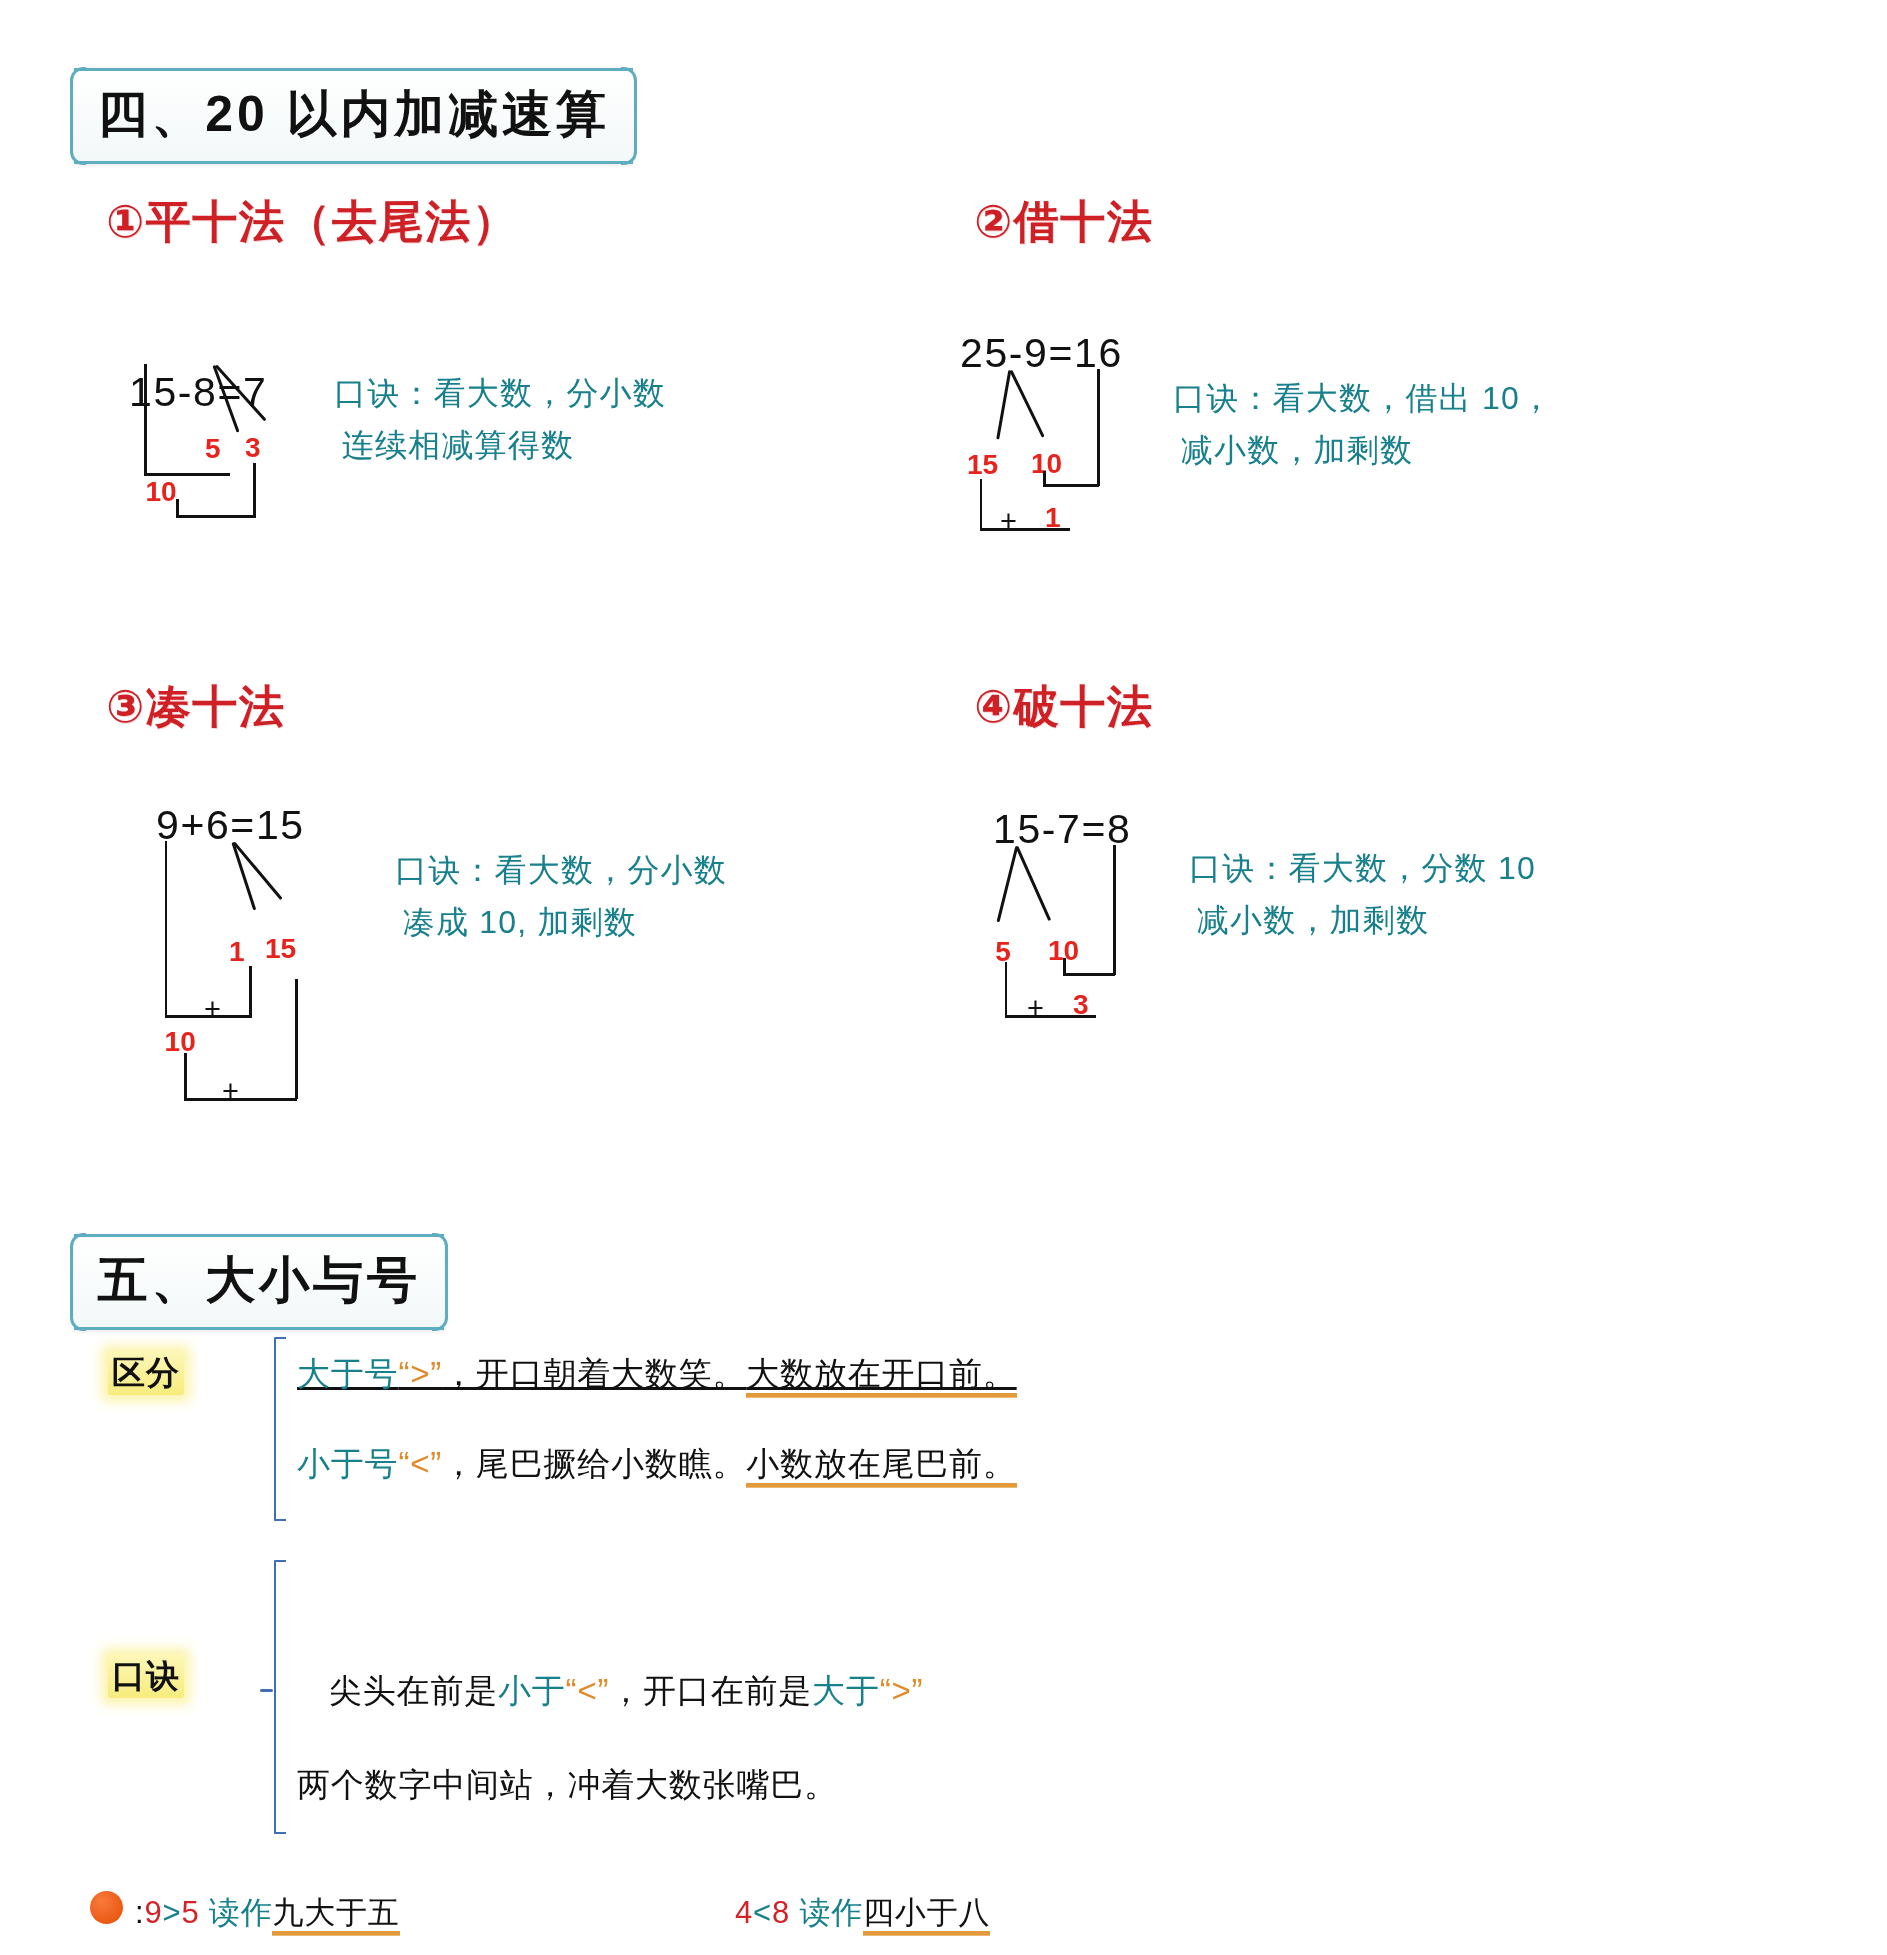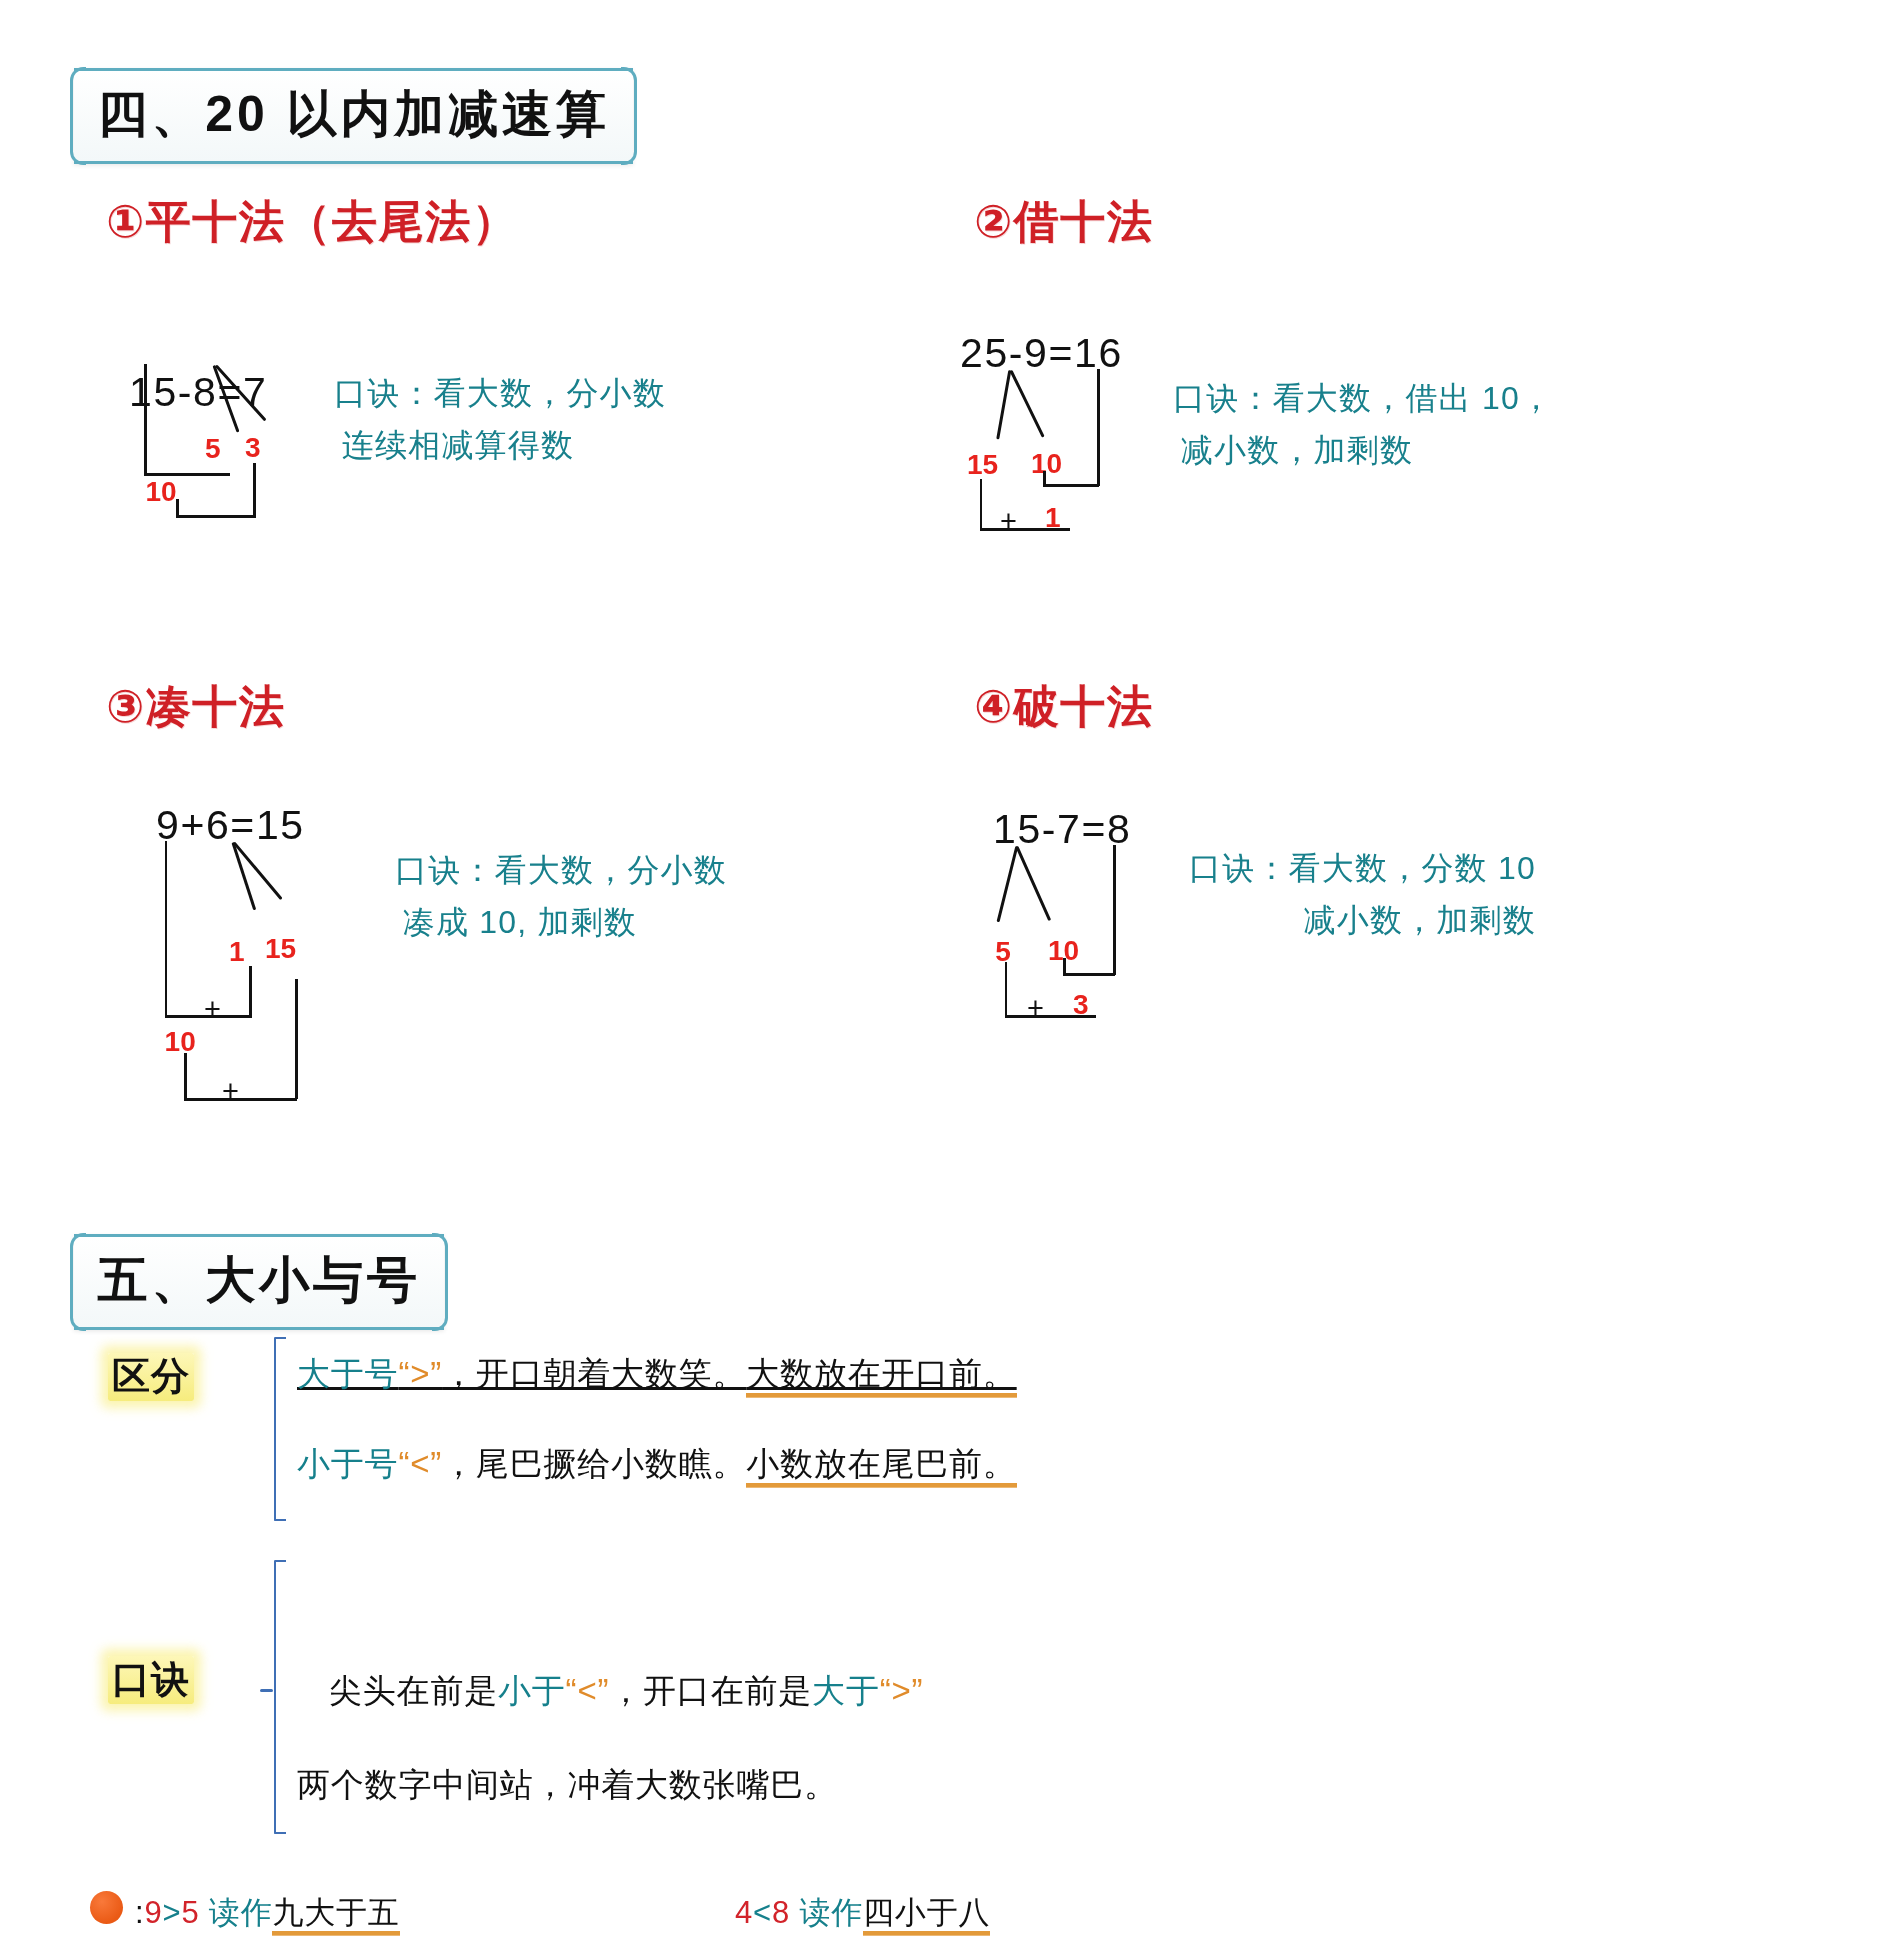--- a/index.html
+++ b/index.html
@@ -60,21 +60,21 @@
 
   
   .teal-block{position:absolute;color:#18808c;font-size:32px;line-height:1.62;letter-spacing:1.2px;white-space:nowrap;font-weight:500;}
 
   
   .hl{
     background:linear-gradient(#fdf7b8,#f6ec7d);
     padding:1.6px 3.9px 3.9px 3.9px;border-radius:2.3px;
     box-shadow:0 0 10.2px 6.3px rgba(250,240,150,.75);
   }
-  .tag{position:absolute;font-size:38px;font-weight:700;color:#111;letter-spacing:1.2px;white-space:nowrap;}
+  .tag{position:absolute;font-size:33px;font-weight:700;color:#111;letter-spacing:1.2px;white-space:nowrap;}
   .brace{position:absolute;border-left:2.7px solid #3f6fb5;border-top:2.7px solid #3f6fb5;border-bottom:2.7px solid #3f6fb5;width:10.2px;border-radius:1.6px 0 0 1.6px;}
   .brace-tick{position:absolute;height:2.7px;width:13.3px;background:#3f6fb5;border-radius:1.6px;}
   .line{position:absolute;font-size:33px;letter-spacing:0.8px;white-space:nowrap;color:#111;line-height:1;}
   .c-teal{color:#16808c;}
   .c-orange{color:#e08b2a;}
   .c-red{color:#d2232a;}
   .u-orange{
     background-image:linear-gradient(#e39a3a,#e39a3a);
     background-repeat:no-repeat;
     background-position:0 100%;
@@ -184,21 +184,21 @@
     <div class="ln v" style="left:120px;top:39px;height:130px;"></div>
     <div class="ln h" style="left:70px;top:167px;width:52px;"></div>
     <div class="ln v" style="left:70px;top:152px;height:16.4px;"></div>
 
     <div class="ln v" style="left:11.7px;top:156px;height:55px;"></div>
     <div class="ln h" style="left:11.7px;top:209px;width:91px;"></div>
     <div class="plus" style="left:34px;top:188px;">+</div>
     <div class="num-red" style="left:80px;top:185px;">3</div>
   </div>
 
-  <div class="teal-block" style="left:1189px;top:843px;text-align:right;">
+  <div class="teal-block" style="left:1189px;top:843px;">
     <div>口诀：看大数，分数 10</div>
     <div style="padding-left:7.8px;">减小数，加剩数</div>
   </div>
 
   <div class="banner" style="left:74px;top:1234px;">
     <span>五、大小与号</span>
   </div>
 
   <div class="tag" style="left:108px;top:1351px;">
     <span class="hl">区分</span>

